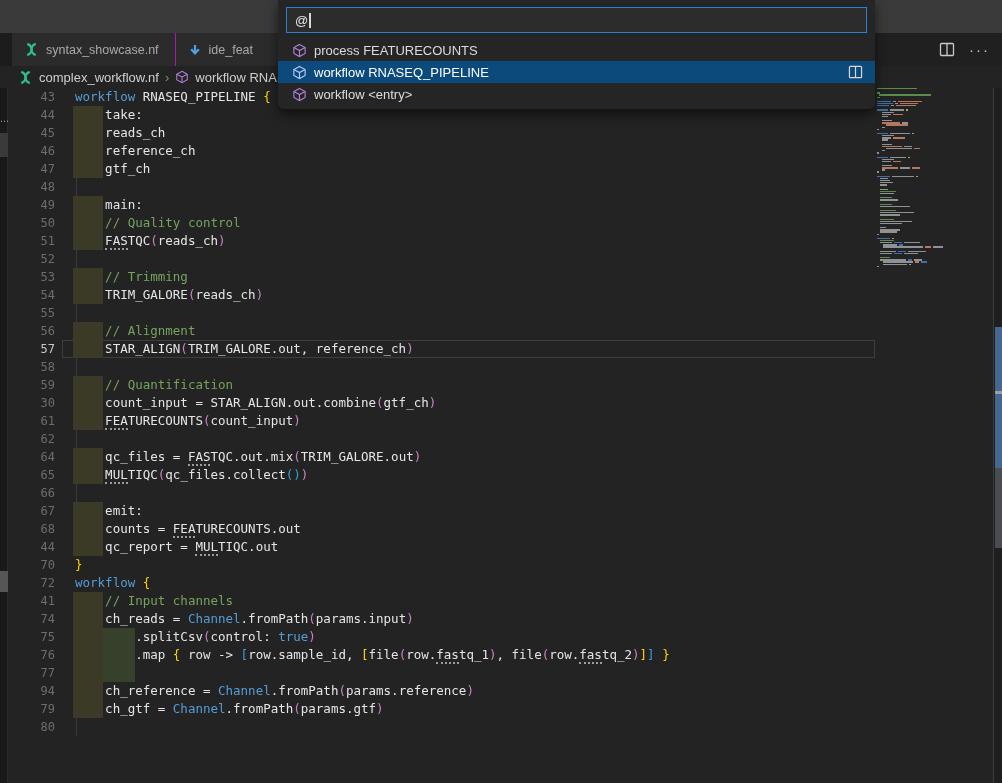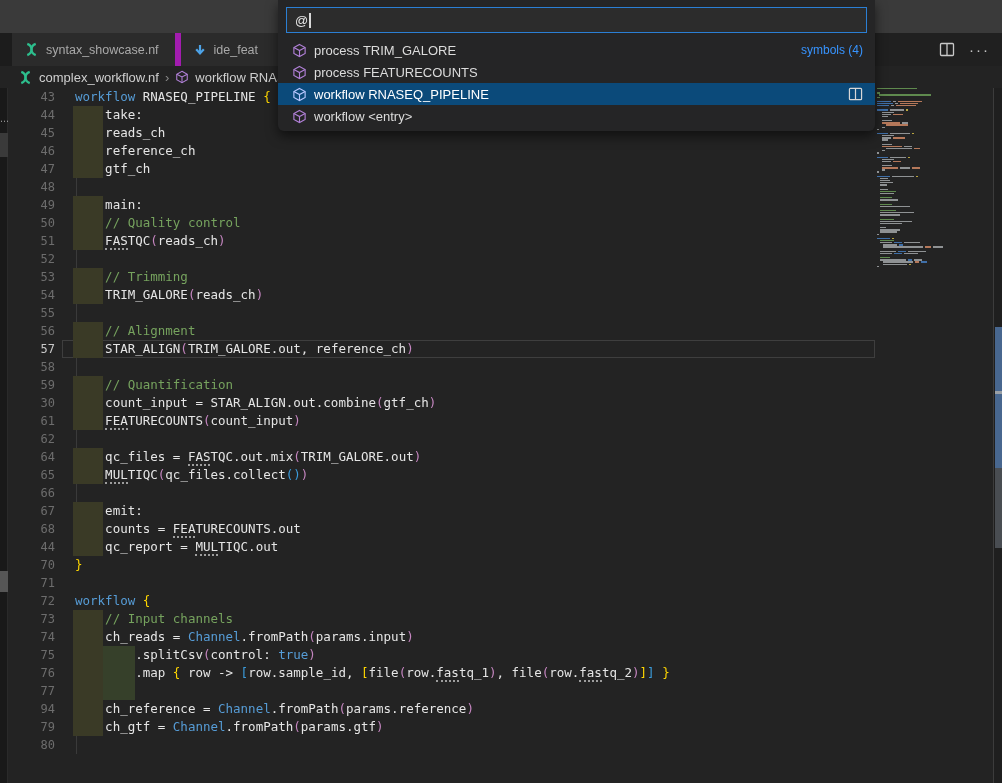--- a/index.html
+++ b/index.html
@@ -7,21 +7,21 @@
   #stage {
     position:relative; width:1002px; height:783px; overflow:hidden;
     background:#232323; font-family:"Liberation Sans", sans-serif;
     -webkit-font-smoothing:antialiased;
   }
   
   .titlebar { position:absolute; left:0; top:0; width:1002px; height:33px; background:#3a3a3a; }
   .tabbar { position:absolute; left:0; top:33px; width:1002px; height:33px; background:#202020; display:flex; align-items:stretch; }
   .tabbar-pad { width:12px; background:#1c1c1c; }
   .tab { display:flex; align-items:center; gap:7px; padding:0 16px 0 12px; background:#2b2b2b;
-         border-right:6px solid #a21caf; color:#a9a9a9; font-size:12.5px; cursor:pointer; }
+         border-right:1px solid #a21caf; color:#a9a9a9; font-size:12.5px; cursor:pointer; }
   .tab .tab-label { white-space:nowrap; }
   .tab-actions { margin-left:auto; display:flex; align-items:center; gap:14px; padding-right:12px; color:#cccccc; }
   .more-dots { font-size:15px; letter-spacing:2px; color:#c5c5c5; cursor:pointer; }
   .breadcrumb { position:absolute; left:0; top:66px; width:1002px; height:22px; background:#232323;
                 display:flex; align-items:center; gap:6px; padding-left:18px; color:#cfcfcf; font-size:13px; }
   .crumb-sep { color:#8a8a8a; font-size:13px; }
   .crumb-item { cursor:pointer; white-space:nowrap; }
   
   .leftstrip { position:absolute; left:0; top:88px; width:8px; height:695px; background:#191919; border-right:1px solid #2a2a2a; }
   .leftstrip .dots { position:absolute; left:0; top:28px; color:#bdbdbd; font-size:9px; letter-spacing:1px; }
@@ -147,23 +147,22 @@
       <div class="code-row"><span class="ln">30</span><span class="code"><i class="blk1"></i><span class="c-fg">    count_input = STAR_ALIGN.out.combine</span><span class="c-m">(</span><span class="c-fg">gtf_ch</span><span class="c-m">)</span></span></div>
       <div class="code-row"><span class="ln">61</span><span class="code"><i class="blk1"></i><span class="c-fg">    </span><span class="c-fg hint">FEA</span><span class="c-fg">TURECOUNTS</span><span class="c-m">(</span><span class="c-fg">count_input</span><span class="c-m">)</span></span></div>
       <div class="code-row"><span class="ln">62</span><span class="code"><i class="guide"></i></span></div>
       <div class="code-row"><span class="ln">64</span><span class="code"><i class="blk1"></i><span class="c-fg">    qc_files = </span><span class="c-fg hint">FAS</span><span class="c-fg">TQC.out.mix</span><span class="c-m">(</span><span class="c-fg">TRIM_GALORE.out</span><span class="c-m">)</span></span></div>
       <div class="code-row"><span class="ln">65</span><span class="code"><i class="blk1"></i><span class="c-fg">    </span><span class="c-fg hint">MUL</span><span class="c-fg">TIQC</span><span class="c-m">(</span><span class="c-fg">qc_files.collect</span><span class="c-b">()</span><span class="c-m">)</span></span></div>
       <div class="code-row"><span class="ln">66</span><span class="code"><i class="guide"></i></span></div>
       <div class="code-row"><span class="ln">67</span><span class="code"><i class="blk1"></i><span class="c-fg">    emit:</span></span></div>
       <div class="code-row"><span class="ln">68</span><span class="code"><i class="blk1"></i><span class="c-fg">    counts = </span><span class="c-fg hint">FEA</span><span class="c-fg">TURECOUNTS.out</span></span></div>
       <div class="code-row"><span class="ln">44</span><span class="code"><i class="blk1"></i><span class="c-fg">    qc_report = </span><span class="c-fg hint">MUL</span><span class="c-fg">TIQC.out</span></span></div>
       <div class="code-row"><span class="ln">70</span><span class="code"><span class="c-y">}</span></span></div>
-      <div class="code-row"><span class="ln">71</span><span class="code"></span></div>
       <div class="code-row"><span class="ln">72</span><span class="code"><span class="c-kw">workflow </span><span class="c-y">{</span></span></div>
-      <div class="code-row"><span class="ln">73</span><span class="code"><i class="blk1"></i><span class="c-com">    // Input channels</span></span></div>
+      <div class="code-row"><span class="ln">41</span><span class="code"><i class="blk1"></i><span class="c-com">    // Input channels</span></span></div>
       <div class="code-row"><span class="ln">74</span><span class="code"><i class="blk1"></i><span class="c-fg">    ch_reads = </span><span class="c-kw">Channel</span><span class="c-fg">.fromPath</span><span class="c-m">(</span><span class="c-fg">params.input</span><span class="c-m">)</span></span></div>
       <div class="code-row"><span class="ln">75</span><span class="code"><i class="blk1"></i><i class="blk2"></i><span class="c-fg">        .splitCsv</span><span class="c-m">(</span><span class="c-fg">control: </span><span class="c-kw">true</span><span class="c-m">)</span></span></div>
       <div class="code-row"><span class="ln">76</span><span class="code"><i class="blk1"></i><i class="blk2"></i><span class="c-fg">        .map </span><span class="c-y">{</span><span class="c-fg"> row -&gt; </span><span class="c-b">[</span><span class="c-fg">row.sample_id, </span><span class="c-y">[</span><span class="c-fg">file</span><span class="c-m">(</span><span class="c-fg">row.</span><span class="c-fg hint">fas</span><span class="c-fg">tq_1</span><span class="c-m">)</span><span class="c-fg">, file</span><span class="c-m">(</span><span class="c-fg">row.</span><span class="c-fg hint">fas</span><span class="c-fg">tq_2</span><span class="c-m">)</span><span class="c-y">]</span><span class="c-b">]</span><span class="c-fg"> </span><span class="c-y">}</span></span></div>
       <div class="code-row"><span class="ln">77</span><span class="code"><i class="blk1"></i><i class="blk2"></i></span></div>
       <div class="code-row"><span class="ln">94</span><span class="code"><i class="blk1"></i><span class="c-fg">    ch_reference = </span><span class="c-kw">Channel</span><span class="c-fg">.fromPath</span><span class="c-m">(</span><span class="c-fg">params.reference</span><span class="c-m">)</span></span></div>
       <div class="code-row"><span class="ln">79</span><span class="code"><i class="blk1"></i><span class="c-fg">    ch_gtf = </span><span class="c-kw">Channel</span><span class="c-fg">.fromPath</span><span class="c-m">(</span><span class="c-fg">params.gtf</span><span class="c-m">)</span></span></div>
       <div class="code-row"><span class="ln">80</span><span class="code"><i class="guide"></i></span></div>
     </div>
 
   <div class="leftstrip">
@@ -436,30 +435,20 @@
   </div>
 
   <div class="quickpick">
     <div class="qp-input-wrap">
       <div class="qp-input">
         <span>@</span>
         <span class="caret"></span>
       </div>
     </div>
     <div class="qp-list">
-      <div class="qp-row">
-        <span>
-          <svg width="15" height="15" viewBox="0 0 16 16" fill="none">
-            <path d="M8 1.5 L14 4.8 V11.2 L8 14.5 L2 11.2 V4.8 Z" stroke="#b180d7" stroke-width="1.2"></path>
-            <path d="M2 4.8 L8 8 L14 4.8 M8 8 V14.5" stroke="#b180d7" stroke-width="1.2"></path>
-          </svg>
-        </span>
-        <span class="qp-label">process TRIM_GALORE</span>
-        <span class="qp-badge">symbols (4)</span>
-      </div>
       <div class="qp-row">
         <span>
           <svg width="15" height="15" viewBox="0 0 16 16" fill="none">
             <path d="M8 1.5 L14 4.8 V11.2 L8 14.5 L2 11.2 V4.8 Z" stroke="#b180d7" stroke-width="1.2"></path>
             <path d="M2 4.8 L8 8 L14 4.8 M8 8 V14.5" stroke="#b180d7" stroke-width="1.2"></path>
           </svg>
         </span>
         <span class="qp-label">process FEATURECOUNTS</span>
       </div>
       <div class="qp-row sel">

